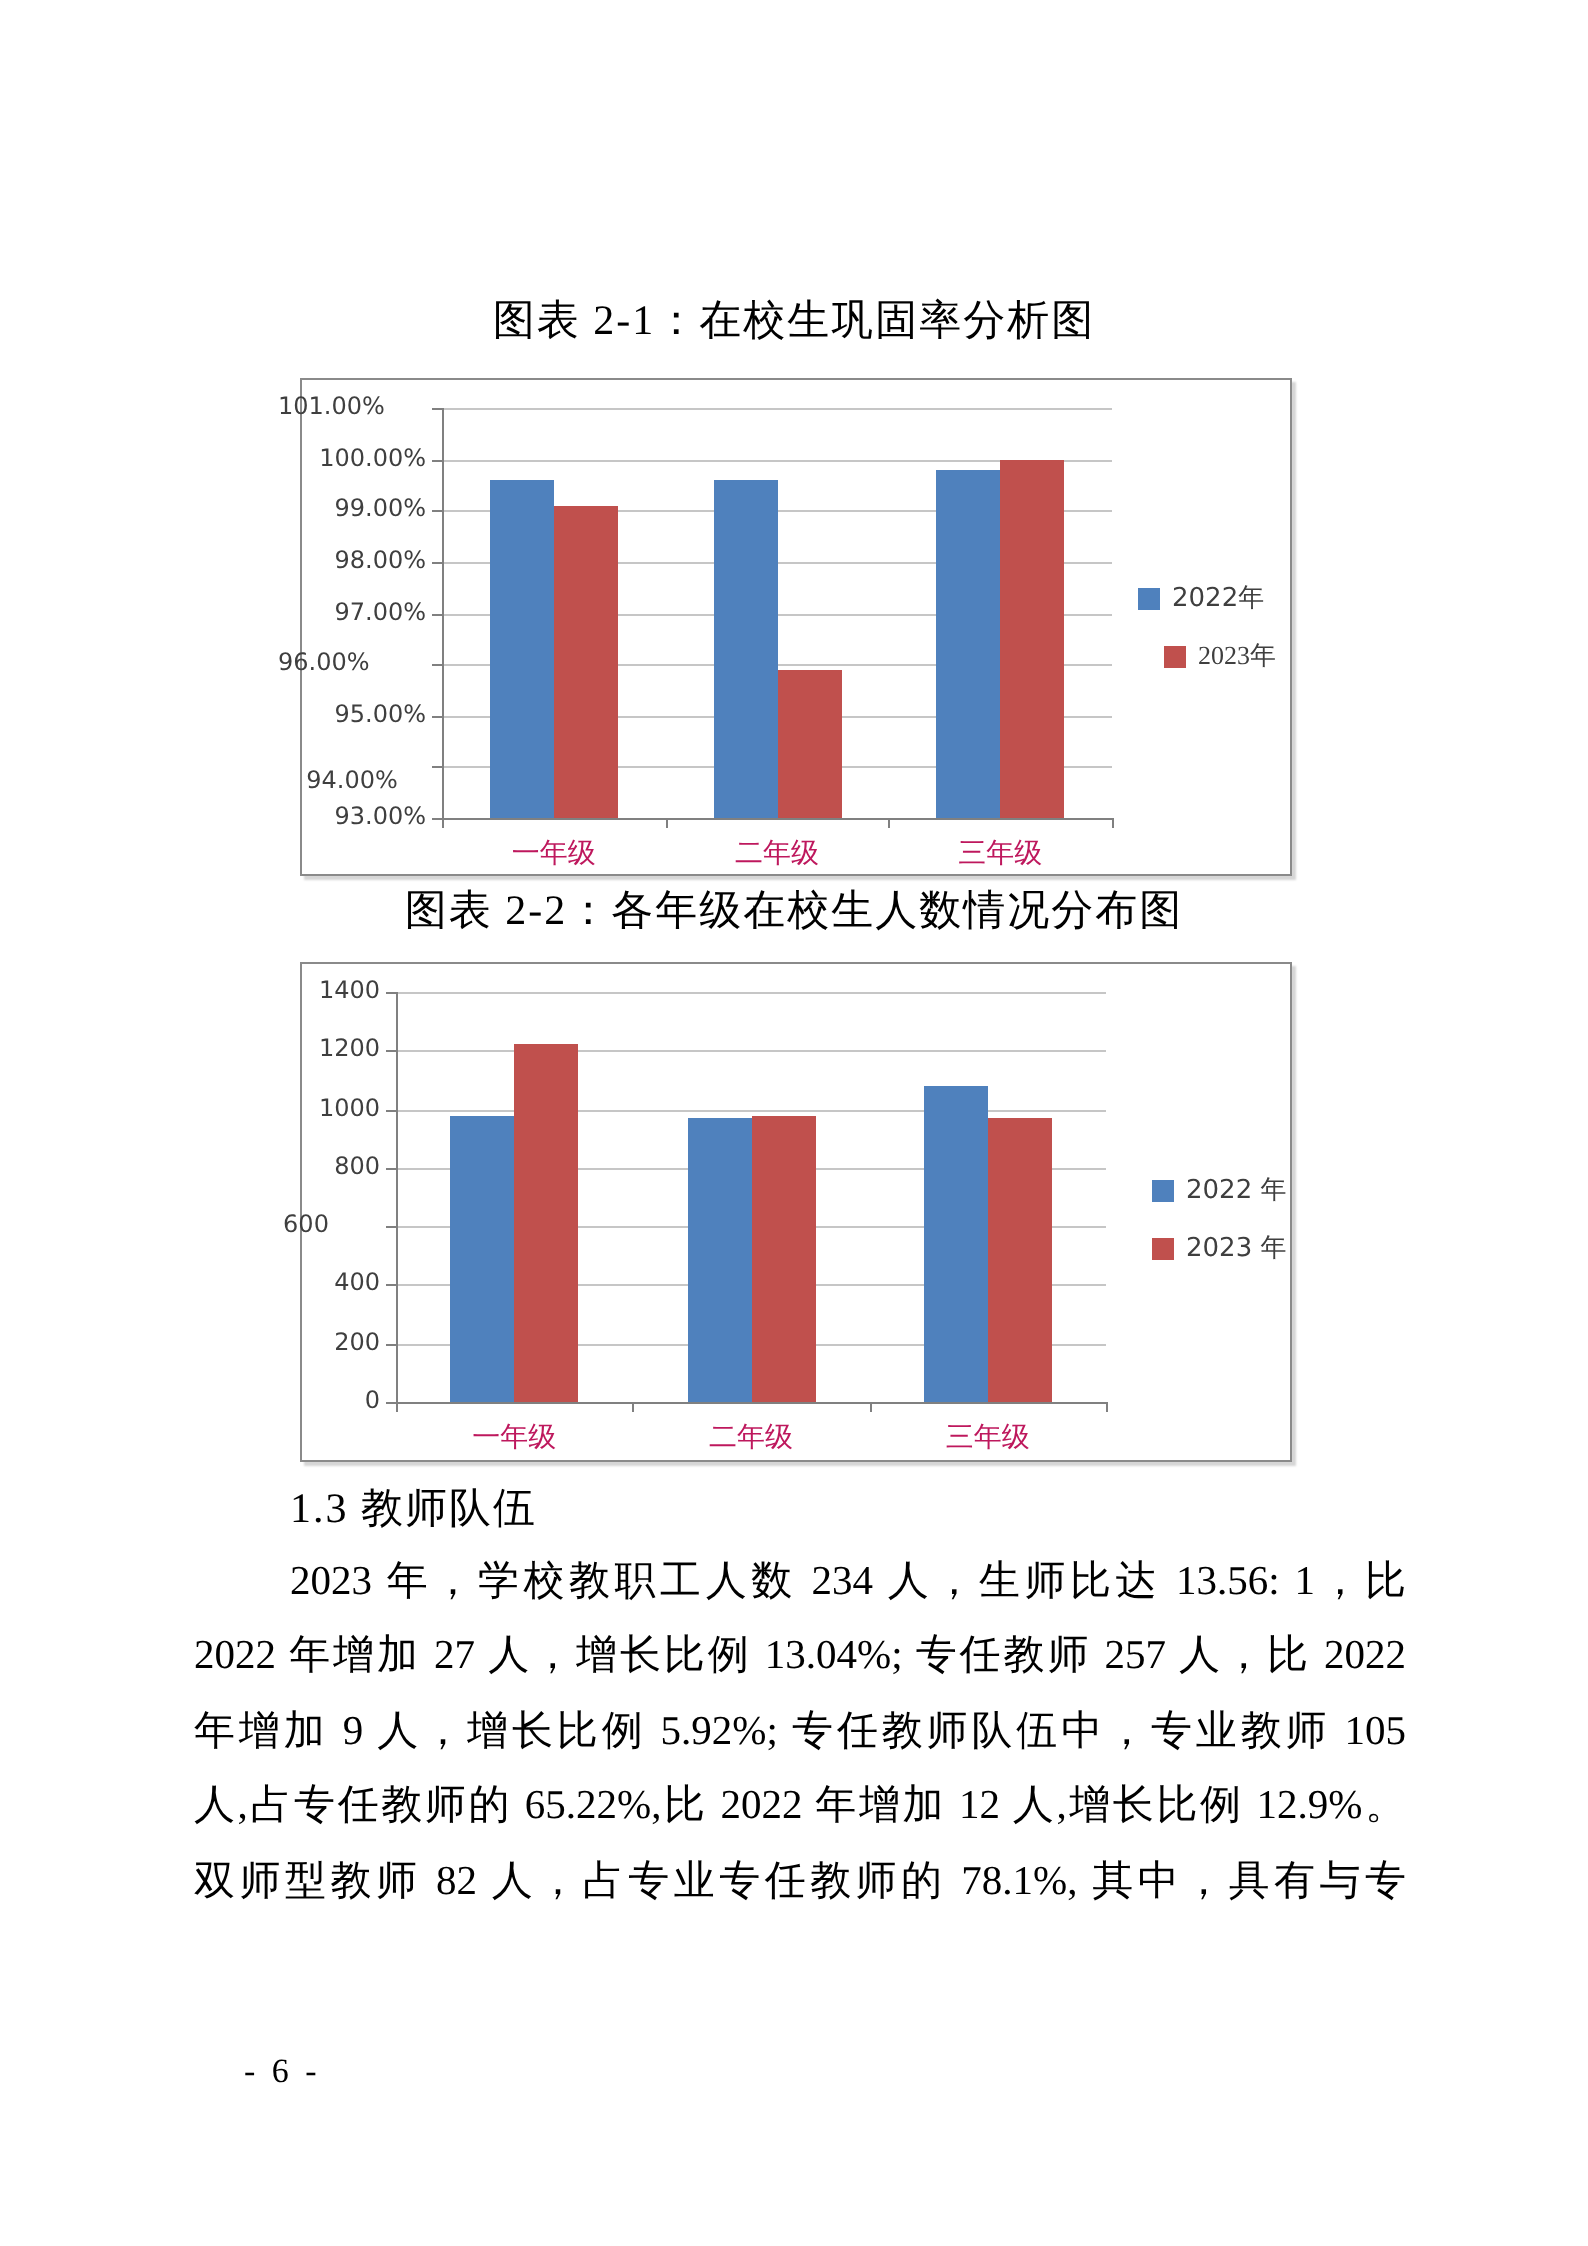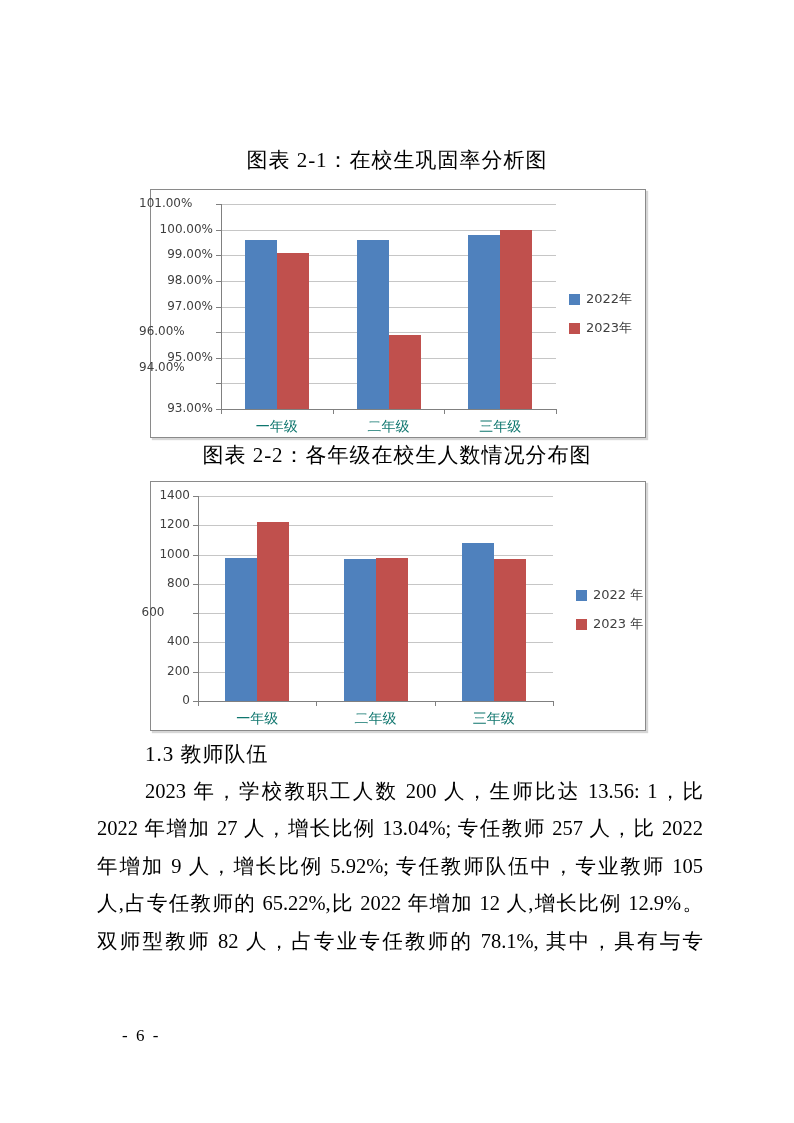--- a/index.html
+++ b/index.html
@@ -4,21 +4,21 @@
 <style>
   html,body{margin:0;padding:0;background:#e8e8e8;}
   .page{position:relative;width:794px;height:1123px;margin:0 auto;background:#ffffff;
         font-family:"Liberation Serif",serif;color:#000;overflow:hidden;}
   .chart-title{position:absolute;left:0;right:0;text-align:center;font-size:21px;
         letter-spacing:1px;color:#000;}
   .chart-frame{position:absolute;background:#fff;border:1px solid #8a8a8a;
         box-shadow:2px 2px 1px #d6d6d6;}
   .gridline,.ytick,.yticklabel,.axisline,.xtick,.bar,.catlabel,.legenditem{position:absolute;}
   .yticklabel{font-family:"DejaVu Sans",sans-serif;font-size:12px;color:#3f3f3f;}
-  .catlabel{font-family:Liberation Serif, serif;font-size:14px;color:#0f766e;}
+  .catlabel{font-family:Liberation Serif, serif;font-size:14px;color:#be185d;}
   .legenditem{display:flex;align-items:center;gap:6px;
         font-family:"DejaVu Sans",sans-serif;font-size:13px;color:#3f3f3f;}
   .swatch{width:11px;height:11px;flex:0 0 auto;}
   .section-heading{position:absolute;font-size:21px;letter-spacing:1px;}
   .para{position:absolute;font-size:20.5px;}
   .para .line{width:100%;height:37.4px;line-height:37.4px;
         text-align:justify;text-align-last:justify;overflow:hidden;}
   .para .line.indent{text-indent:48px;}
   .page-number{position:absolute;font-size:17px;letter-spacing:2px;}
 </style>
@@ -28,21 +28,21 @@
 <div class="page">
 
   <h2 class="chart-title" style="top:146px; margin:0; font-weight:normal;">图表 2-1：在校生巩固率分析图</h2>
 
   <div class="chart-frame" style="left: 150px; top: 189px; width: 494px; height: 247px;">
       <div class="gridline" style="left: 70px; top: 219px; width: 335px; height: 1px; background: rgb(128, 128, 128);"></div>
       <div class="ytick" style="left: 65px; top: 219px; width: 5px; height: 1px; background: rgb(128, 128, 128);"></div>
       <div class="yticklabel" style="left: -12px; top: 211px; width: 74px; text-align: right;">93.00%</div>
       <div class="gridline" style="left: 70px; top: 193.375px; width: 335px; height: 1px; background: rgb(198, 198, 198);"></div>
       <div class="ytick" style="left: 65px; top: 193.375px; width: 5px; height: 1px; background: rgb(128, 128, 128);"></div>
-      <div class="yticklabel" style="left: -12px; top: 170px; width: 74px; text-align: left;">94.00%</div>
+      <div class="yticklabel" style="left: -12px; top: 193px; width: 74px; text-align: center;">94.00%</div>
       <div class="gridline" style="left: 70px; top: 167.75px; width: 335px; height: 1px; background: rgb(198, 198, 198);"></div>
       <div class="ytick" style="left: 65px; top: 167.75px; width: 5px; height: 1px; background: rgb(128, 128, 128);"></div>
       <div class="yticklabel" style="left: -12px; top: 159.75px; width: 74px; text-align: right;">95.00%</div>
       <div class="gridline" style="left: 70px; top: 142.125px; width: 335px; height: 1px; background: rgb(198, 198, 198);"></div>
       <div class="ytick" style="left: 65px; top: 142.125px; width: 5px; height: 1px; background: rgb(128, 128, 128);"></div>
       <div class="yticklabel" style="left: -12px; top: 134.125px; width: 74px; text-align: left;">96.00%</div>
       <div class="gridline" style="left: 70px; top: 116.5px; width: 335px; height: 1px; background: rgb(198, 198, 198);"></div>
       <div class="ytick" style="left: 65px; top: 116.5px; width: 5px; height: 1px; background: rgb(128, 128, 128);"></div>
       <div class="yticklabel" style="left: -12px; top: 108.5px; width: 74px; text-align: right;">97.00%</div>
       <div class="gridline" style="left: 70px; top: 90.875px; width: 335px; height: 1px; background: rgb(198, 198, 198);"></div>
@@ -68,21 +68,21 @@
       <div class="bar" style="left: 205.5px; top: 49.875px; width: 32px; height: 169.125px; background: rgb(79, 129, 189);"></div>
       <div class="bar" style="left: 237.5px; top: 144.687px; width: 32px; height: 74.3125px; background: rgb(192, 80, 77);"></div>
       <div class="catlabel" style="left: 192.5px; top: 228px; width: 90px; text-align: center;">二年级</div>
       <div class="bar" style="left: 317.167px; top: 44.75px; width: 32px; height: 174.25px; background: rgb(79, 129, 189);"></div>
       <div class="bar" style="left: 349.167px; top: 39.625px; width: 32px; height: 179.375px; background: rgb(192, 80, 77);"></div>
       <div class="catlabel" style="left: 304.167px; top: 228px; width: 90px; text-align: center;">三年级</div>
       <div class="legenditem" style="left: 418px; top: 100px;">
         <div class="swatch" style="position: static; background: rgb(79, 129, 189);"></div>
         <div class="legendlabel" style="position: static;">2022年</div>
       </div>
-      <div class="legenditem" style="left: 418px; top: 129px;">
+      <div class="legenditem" style="left: 431px; top: 129px; font-family: Liberation Serif, serif;">
         <div class="swatch" style="position: static; background: rgb(192, 80, 77);"></div>
         <div class="legendlabel" style="position: static;">2023年</div>
       </div>
     </div>
 
   <h2 class="chart-title" style="top:441px; margin:0; font-weight:normal;">图表 2-2：各年级在校生人数情况分布图</h2>
 
   <div class="chart-frame" style="left: 150px; top: 481px; width: 494px; height: 248px;">
       <div class="gridline" style="left: 47px; top: 219px; width: 355px; height: 1px; background: rgb(128, 128, 128);"></div>
       <div class="ytick" style="left: 42px; top: 219px; width: 5px; height: 1px; background: rgb(128, 128, 128);"></div>
@@ -128,21 +128,21 @@
       </div>
       <div class="legenditem" style="left: 425px; top: 133px;">
         <div class="swatch" style="position: static; background: rgb(192, 80, 77);"></div>
         <div class="legendlabel" style="position: static;">2023 年</div>
       </div>
     </div>
 
   <div class="section-heading" style="left:145px; top:740px;">1.3 教师队伍</div>
 
   <div class="para" style="left:97px; top:773px; width:606px;">
-    <div class="line indent">2023 年，学校教职工人数 200 人，生师比达 13.56: 1，比</div>
+    <div class="line indent">2023 年，学校教职工人数 234 人，生师比达 13.56: 1，比</div>
     <div class="line">2022 年增加 27 人，增长比例 13.04%; 专任教师 257 人，比 2022</div>
     <div class="line">年增加 9 人，增长比例 5.92%; 专任教师队伍中，专业教师 105</div>
     <div class="line">人,占专任教师的 65.22%,比 2022 年增加 12 人,增长比例 12.9%。</div>
     <div class="line">双师型教师 82 人，占专业专任教师的 78.1%, 其中，具有与专</div>
   </div>
 
   <div class="page-number" style="left:122px; top:1026px;">- 6 -</div>
 
 </div>
 

